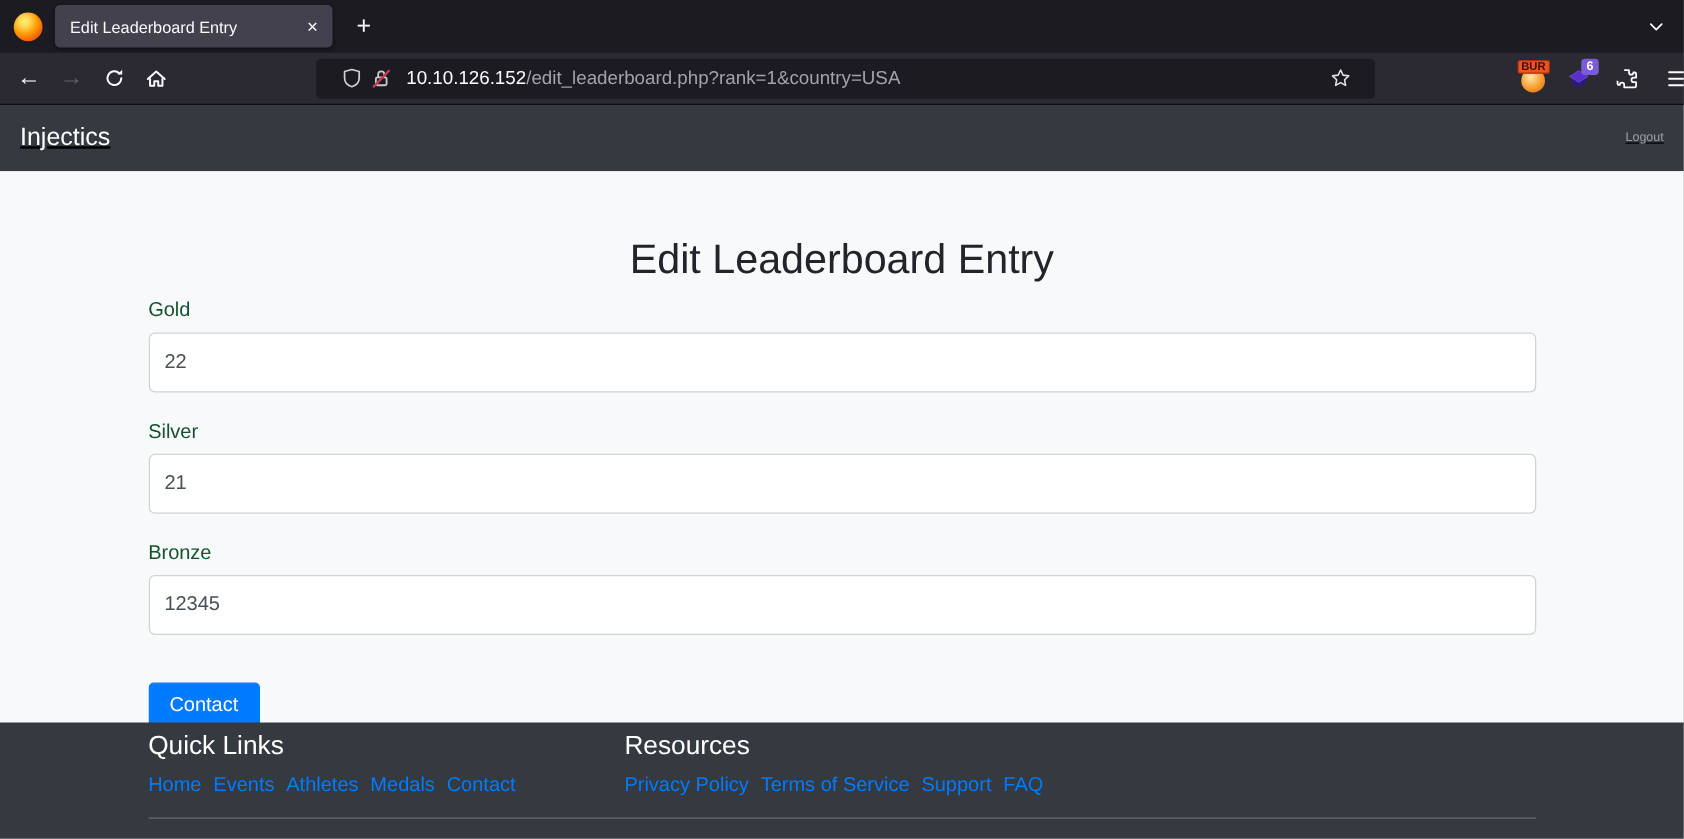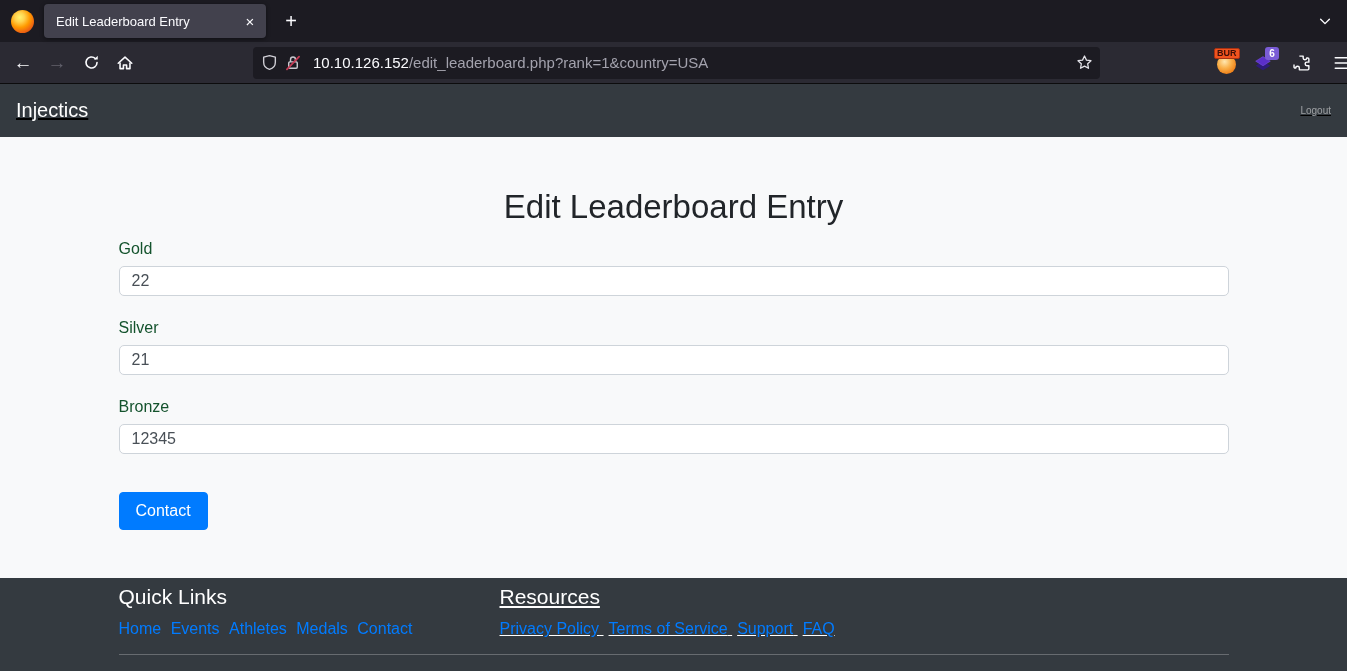--- a/index.html
+++ b/index.html
@@ -53,21 +53,21 @@
   }
   .nav-btn {
     width: 34px; height: 30px; border-radius: 4px; flex: none;
     display: flex; align-items: center; justify-content: center;
     color: #fbfbfe; font-size: 19px; cursor: pointer;
   }
   .nav-btn.disabled { color: #63626d; }
   .url-bar {
     margin-left: 111px; width: 847px; height: 32px; flex: none;
     background: #1c1b22; border-radius: 4px;
-    display: flex; align-items: center; padding: 0 4px; cursor: text;
+    display: flex; align-items: center; padding: 0 16px; cursor: text;
   }
   .url-icon {
     width: 24px; height: 24px; flex: none; border-radius: 3px;
     display: flex; align-items: center; justify-content: center; cursor: pointer;
   }
   .url-text {
     margin-left: 8px; font-size: 15px; color: #fbfbfe;
     white-space: nowrap; overflow: hidden; flex: 1;
   }
   .url-text .path { color: #a3a2ad; }
@@ -103,36 +103,36 @@
   h2.page-title {
     margin: 0 0 12px; text-align: center;
     font-size: 33px; font-weight: 500; color: #212529; line-height: 1.2;
   }
   .form-group { margin-bottom: 22px; }
   .form-group label {
     display: block; margin-bottom: 8px;
     font-size: 16px; color: #14532d; line-height: 19px;
   }
   .form-control {
-    display: block; width: 100%; height: 30px;
+    display: block; width: 100%; height: 48px;
     padding: 6px 12px; font-size: 16px; color: #495057;
     font-family: "Liberation Sans", sans-serif;
     background: #ffffff; border: 1px solid #ced4da; border-radius: 5px;
     outline: none;
   }
   .btn-primary {
     margin-top: 16px; padding: 0 16px; height: 38px;
     background: #007bff; color: #ffffff; border: 1px solid #007bff; border-radius: 4px;
     font-size: 16px; font-family: "Liberation Sans", sans-serif; cursor: pointer;
   }
 
   .footer { flex: 1; background: #343a40; color: #ffffff; padding-top: 6px; overflow: hidden; }
   .footer-row { display: flex; }
   .footer-col-1 { width: 381px; flex: none; }
-  .footer-col-2 { flex: 1; text-decoration: underline; }
+  .footer-col-2 { flex: 1; }
   .footer h4 { margin: 0 0 10px; font-size: 21px; font-weight: 500; line-height: 1.2; }
   .f-links { font-size: 16px; line-height: 19px; }
   .f-links a { color: #007bff; text-decoration: none; cursor: pointer; }
   .f-links a + a { margin-left: 5px; }
   .footer hr { margin: 16px 0 0; border: none; border-top: 1px solid rgba(255,255,255,0.25); }
 
   svg { display: block; }
 </style>
 </head>
 <body>

